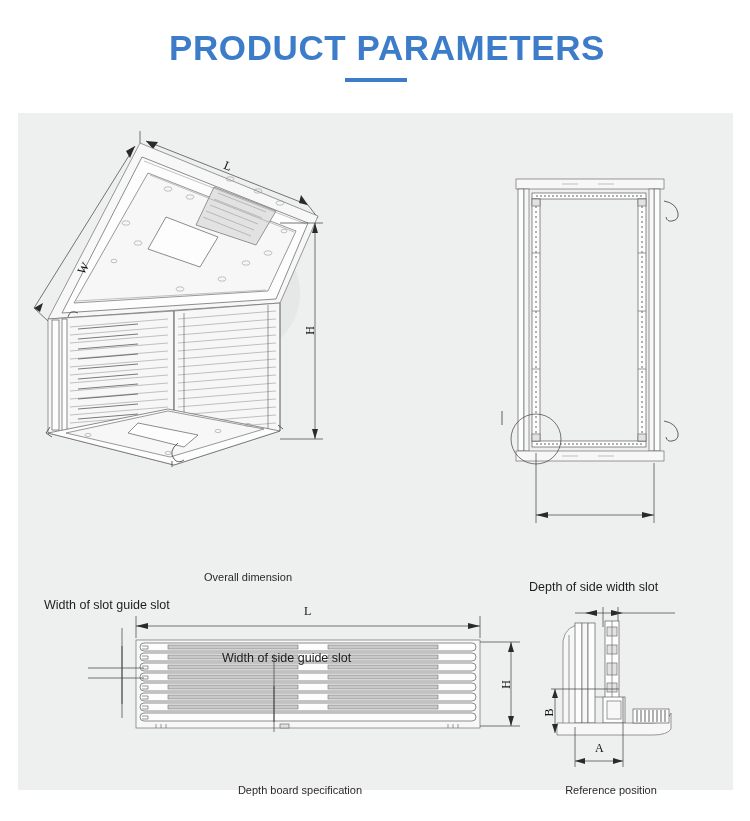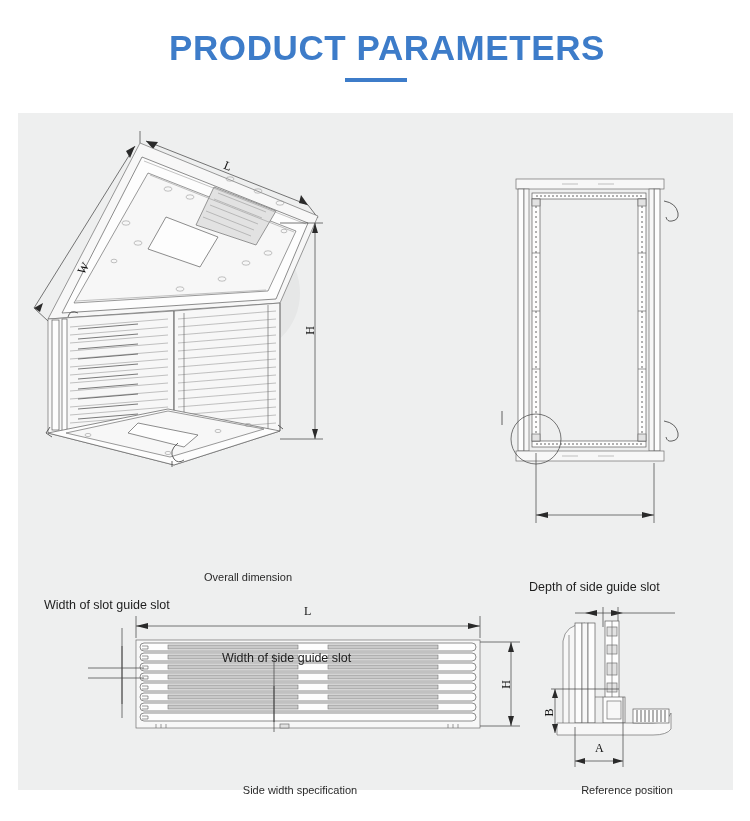--- a/index.html
+++ b/index.html
@@ -398,21 +398,21 @@
       </g>
     </svg>
 
     <div class="dimchar" style="left:276px; top:6px;">L</div>
     <div class="dimchar" style="left:474px; top:79px; transform:rotate(-90deg);">H</div>
   </div>
 
   <div class="lbl" style="left:26px; top:485px;">Width of slot guide slot</div>
   <div class="lbl" style="left:204px; top:538px;">Width of side guide slot</div>
 
-  <div class="caption" style="left:182px; top:636px; width:200px;">Side width specification</div>
+  <div class="caption" style="left:182px; top:636px; width:200px;">Depth board specification</div>
 
   <div class="fig" style="left:505px; top:488px; width:215px; height:140px;">
     <svg width="215" height="140" viewBox="0 0 215 140">
 
       <g>
         <line class="dim" x1="52" y1="12" x2="152" y2="12"></line>
         <polygon class="arrow" points="62,12 74,9 74,15"></polygon>
         <polygon class="arrow" points="100,12 88,9 88,15"></polygon>
         <line class="dim" x1="80" y1="6" x2="80" y2="26"></line>
         <line class="dim" x1="95" y1="6" x2="95" y2="26"></line>
@@ -466,17 +466,17 @@
         <polygon class="arrow" points="100,160 90,157 90,163"></polygon>
         <line class="dim" x1="52" y1="126" x2="52" y2="166"></line>
         <line class="dim" x1="100" y1="96" x2="100" y2="166"></line>
       </g>
     </svg>
 
     <div class="dimchar" style="left:22px; top:104px; transform:rotate(-90deg);">B</div>
     <div class="dimchar" style="left:72px; top:140px;">A</div>
   </div>
 
-  <div class="lbl" style="left:511px; top:467px;">Depth of side guide slot</div>
-
-  <div class="caption" style="left:504px; top:636px; width:210px;">Reference position</div>
+  <div class="lbl" style="left:511px; top:467px;">Depth of side width slot</div>
+
+  <div class="caption" style="left:488px; top:636px; width:210px;">Reference position</div>
 
 </div>
 
 </body></html>

